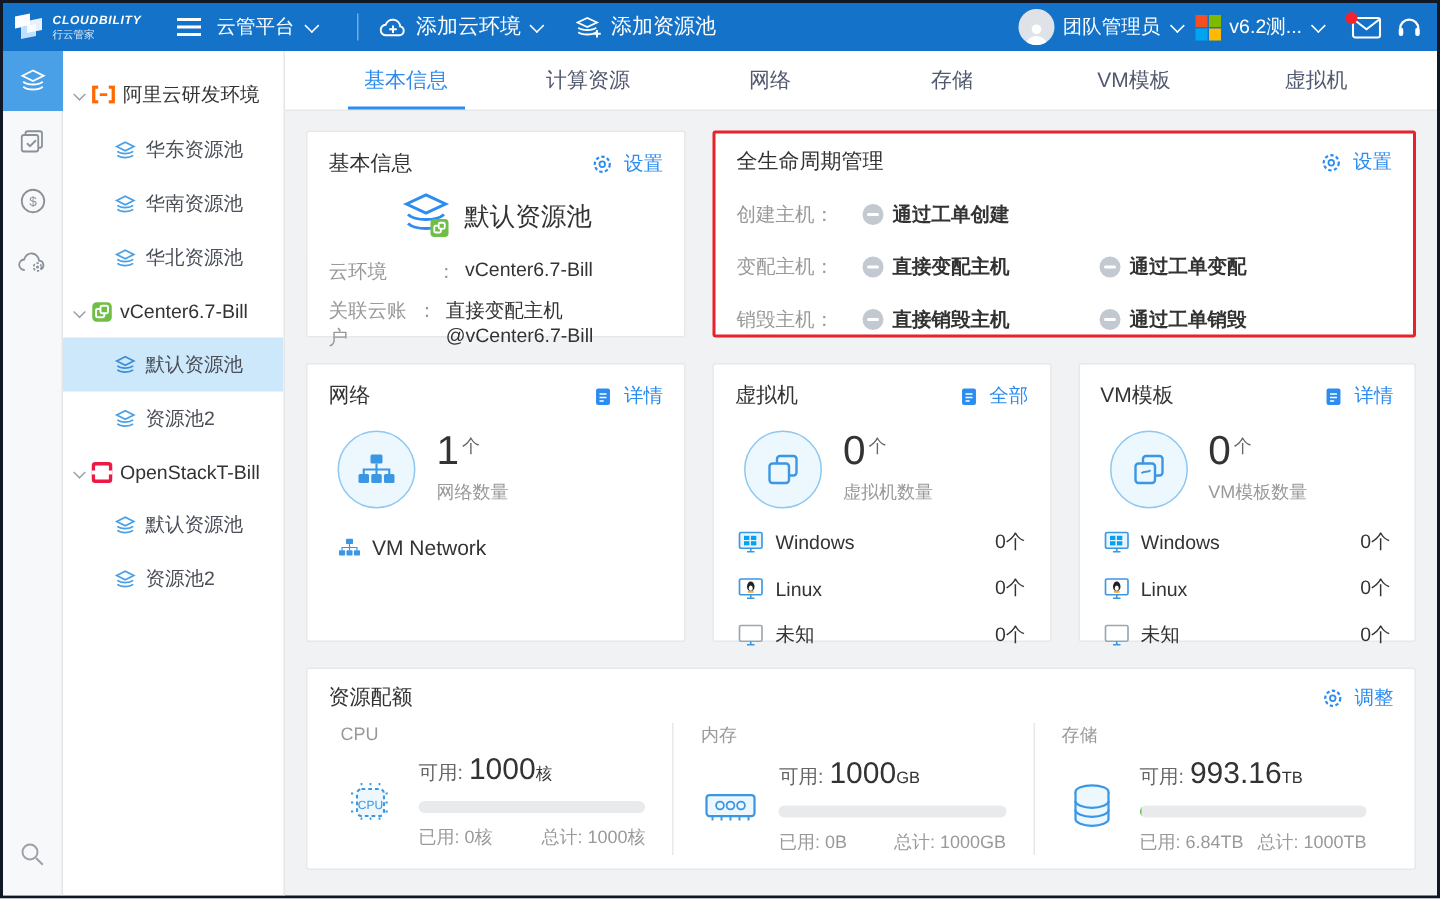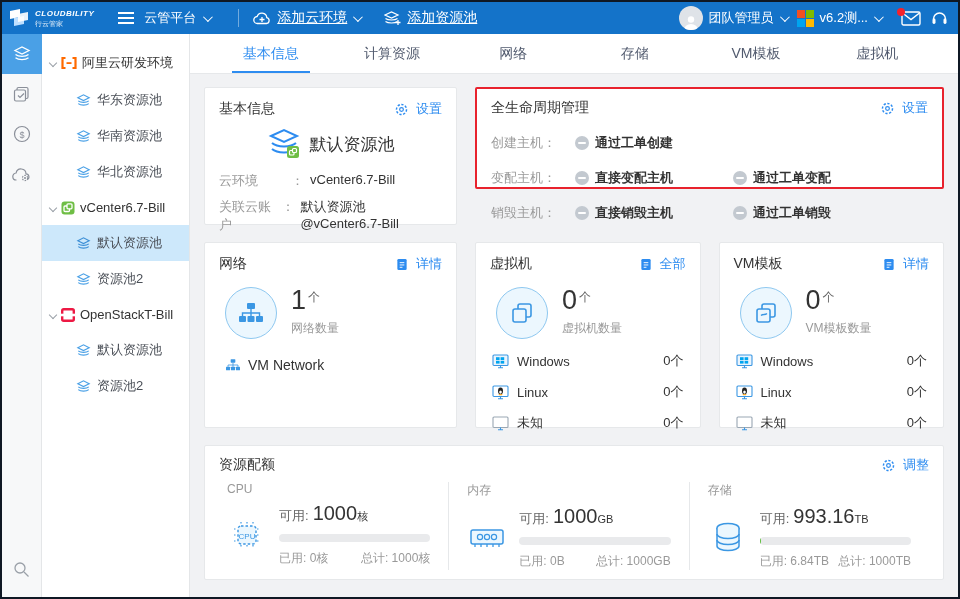--- a/index.html
+++ b/index.html
@@ -11,21 +11,21 @@
   .topbar { height:32px; background:#1473c9; display:flex; align-items:center; color:#fff; flex:0 0 32px; padding:0 10px 0 6px; }
   .brand { display:flex; align-items:center; gap:5px; margin-right:14px; }
   .brand-text { display:flex; flex-direction:column; line-height:1; }
   .brand-name { font-size:8px; font-weight:bold; font-style:italic; letter-spacing:.5px; }
   .brand-sub { font-size:7px; margin-top:2px; opacity:.85; }
   .hamburger { display:flex; flex-direction:column; gap:3px; margin:0 10px; cursor:pointer; }
   .hamburger span { display:block; width:16px; height:2px; background:#fff; }
   .app-title { font-size:13px; display:flex; align-items:center; gap:7px; margin-right:14px; cursor:pointer; }
   .caret { width:7px; height:7px; border-right:1.5px solid #fff; border-bottom:1.5px solid #fff; transform:rotate(45deg) translateY(-2px); display:inline-block; }
   .tb-divider { width:1px; height:18px; background:rgba(255,255,255,.4); margin:0 14px; }
-  .tb-action { display:flex; align-items:center; gap:6px; font-size:14px; margin-right:24px; cursor:pointer;text-decoration:underline; }
+  .tb-action { display:flex; align-items:center; gap:6px; font-size:14px; margin-right:24px; cursor:pointer; }
   .tb-right { margin-left:auto; display:flex; align-items:center; gap:10px; }
   .avatar { width:24px; height:24px; border-radius:50%; background:#dfe3e8; display:flex; align-items:flex-end; justify-content:center; overflow:hidden; }
   .ms-grid { display:grid; grid-template-columns:8px 8px; grid-template-rows:8px 8px; gap:1px; }
   .ms-grid i { display:block; }
   .mail-wrap { position:relative; margin-left:10px; cursor:pointer; }
   .mail-dot { position:absolute; top:-3px; left:-4px; width:8px; height:8px; background:#f5222d; border-radius:50%; }
   .tb-user, .tb-version { display:flex; align-items:center; gap:6px; font-size:13px; cursor:pointer;text-align:right; }
 
   
   .app-body { flex:1; display:flex; min-height:0; }
@@ -60,21 +60,21 @@
   .card-link { color:#2d8cf0; font-size:13px; display:flex; align-items:center; gap:8px; cursor:pointer; }
 
   
   .basic-card { flex:0 0 253px; height:138px; }
   .pool-line { display:flex; align-items:center; justify-content:center; gap:9px; margin:10px 0 12px; }
   .pool-name { font-size:17px; color:#333; }
   .field { display:flex; font-size:13px; margin-top:8px; }
   .field-label { color:#999; width:72px; }
   .field-colon { color:#999; margin-right:6px; }
   .field-value { color:#333; }
-  .lifecycle-card { flex:1; height:102px; border:2px solid #e8222d; padding:10px 14px; }
+  .lifecycle-card { flex:1; height:138px; border:2px solid #e8222d; padding:10px 14px; }
   .lc-row { display:flex; align-items:center; margin-top:17px; }
   .lc-label { color:#999; width:84px; }
   .lc-option { display:flex; align-items:center; gap:6px; color:#333; font-weight:bold; width:158px; }
   .minus-badge { width:14px; height:14px; border-radius:50%; background:#c3c9d0; position:relative; flex:0 0 auto; cursor:pointer; }
   .minus-badge::after { content:""; position:absolute; left:3px; right:3px; top:6px; height:2px; background:#fff; border-radius:1px; }
 
   
   .network-card { flex:0 0 253px; height:186px; }
   .half-card { flex:1; height:186px; }
   .stat { display:flex; align-items:flex-start; gap:14px; margin:14px 0 10px 6px; }
@@ -350,21 +350,21 @@
               <span class="pool-name">默认资源池</span>
             </div>
             <div class="field">
               <span class="field-label">云环境</span>
               <span class="field-colon">：</span>
               <span class="field-value">vCenter6.7-Bill</span>
             </div>
             <div class="field">
               <span class="field-label">关联云账户</span>
               <span class="field-colon">：</span>
-              <span class="field-value">默认资源池@vCenter6.7-Bill</span>
+              <span class="field-value">直接变配主机@vCenter6.7-Bill</span>
             </div>
           </div>
 
           <div class="card lifecycle-card">
             <div class="card-head">
               <span class="card-title">全生命周期管理</span>
               <span class="card-link">
                 <svg width="13" height="13" viewBox="0 0 14 14">
                     <circle cx="7" cy="7" r="5.4" fill="none" stroke="#2d8cf0" stroke-width="1.6" stroke-dasharray="2.4 1.7"></circle>
                     <circle cx="7" cy="7" r="2" fill="none" stroke="#2d8cf0" stroke-width="1.3"></circle>

